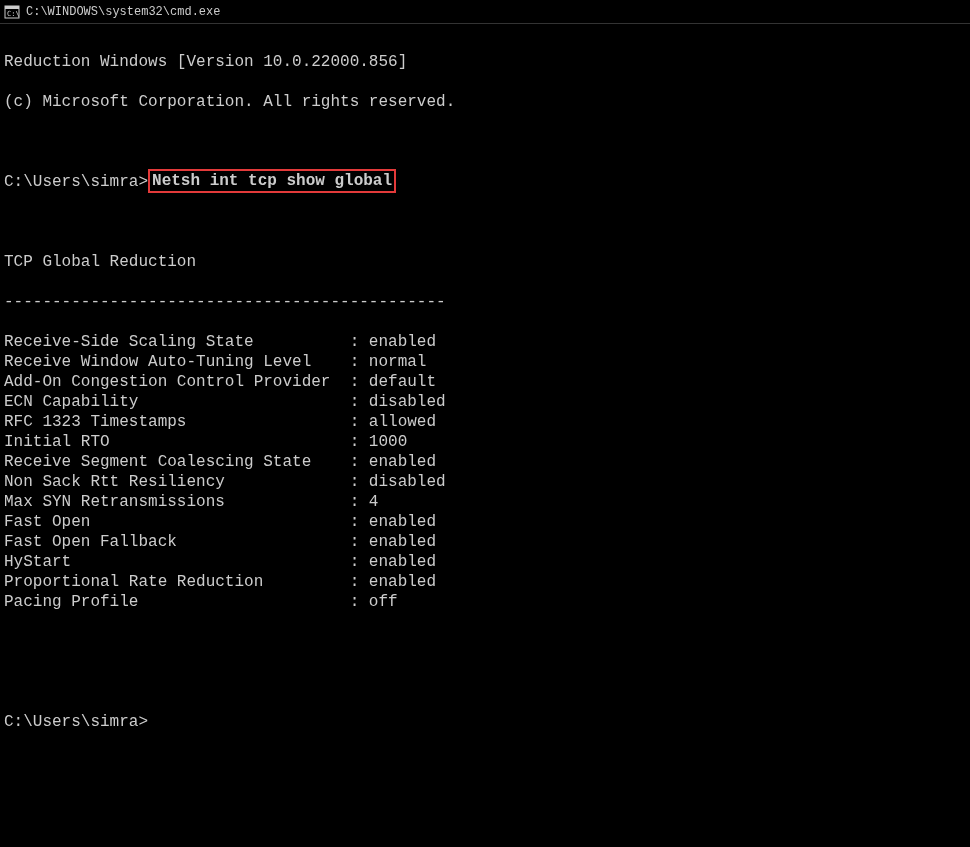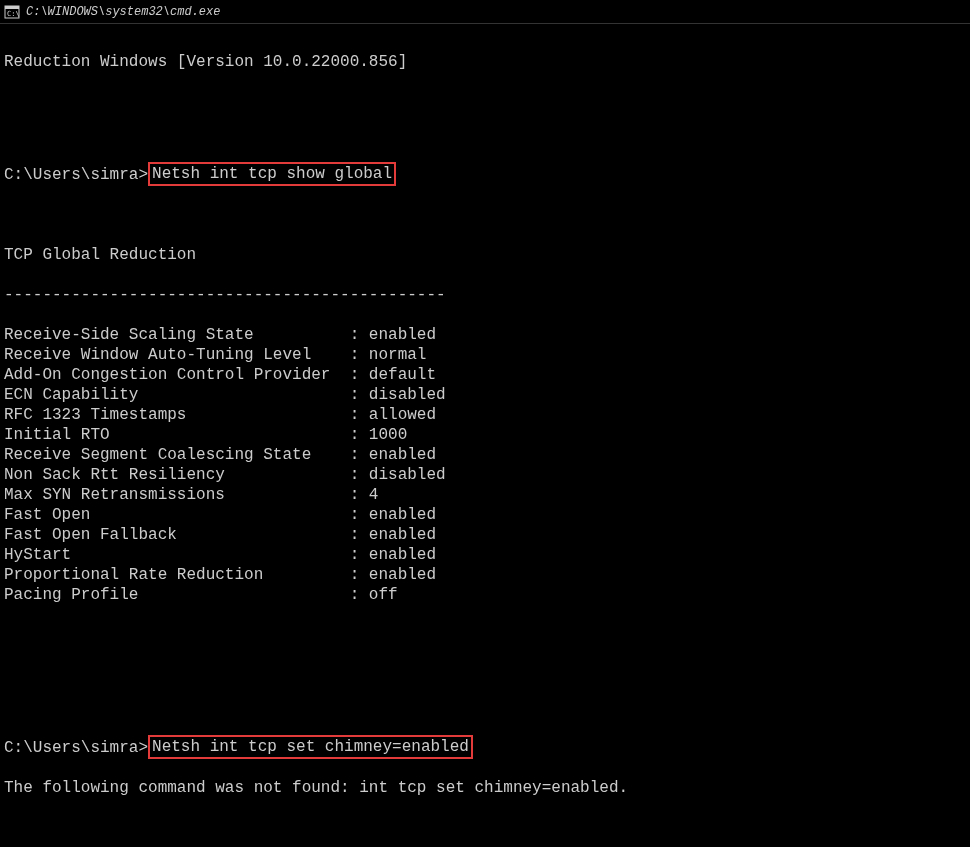--- a/index.html
+++ b/index.html
@@ -32,42 +32,41 @@
       align-items: center;
       justify-content: center;
     }
     .titlebar-icon svg {
       width: 16px;
       height: 16px;
     }
     .titlebar-text {
       font-size: 12px;
       color: #ccc;
-      font-style: italic;
     }
     .terminal {
       padding: 8px 4px 4px 4px;
       line-height: 20px;
       white-space: pre;
     }
     .line {
       display: block;
       min-height: 20px;
     }
     .prompt-line {
       display: flex;
       align-items: flex-start;
-      margin-top: 33px;
     }
     .highlight {
       border: 2px solid #e33a3a;
       display: inline-block;
       padding: 0 2px;
       margin: -3px 0;
       line-height: 20px;
+      font-weight: bold;
     }
     .param-line {
       display: block;
     }
   </style>
 </head>
 <body>
 
 <div class="titlebar">
   <span class="titlebar-icon">
@@ -75,30 +74,30 @@
       <rect x="1" y="2" width="14" height="12" fill="none" stroke="#ccc" stroke-width="1"></rect>
       <rect x="1" y="2" width="14" height="3" fill="#ccc"></rect>
       <text x="3" y="12" font-size="7" fill="#ccc" font-family="monospace">C:\</text>
     </svg>
   </span>
   <span class="titlebar-text">C:\WINDOWS\system32\cmd.exe</span>
 </div>
 
 <div class="terminal">
 <span class="line">Reduction Windows [Version 10.0.22000.856]</span>
+<span class="line">(c) Microsoft Corporation. All rights reserved.</span>
 <span class="line"> </span>
 <span class="prompt-line"><span>C:\Users\simra&gt;</span><span class="highlight">Netsh int tcp show global</span></span>
 <span class="line"> </span>
 <span class="line">TCP Global Reduction</span>
 <span class="line">----------------------------------------------</span>
 <div id="params-list"><span class="line param-line"><span>Receive-Side Scaling State          : </span><span>enabled</span></span><span class="line param-line"><span>Receive Window Auto-Tuning Level    : </span><span>normal</span></span><span class="line param-line"><span>Add-On Congestion Control Provider  : </span><span>default</span></span><span class="line param-line"><span>ECN Capability                      : </span><span>disabled</span></span><span class="line param-line"><span>RFC 1323 Timestamps                 : </span><span>allowed</span></span><span class="line param-line"><span>Initial RTO                         : </span><span>1000</span></span><span class="line param-line"><span>Receive Segment Coalescing State    : </span><span>enabled</span></span><span class="line param-line"><span>Non Sack Rtt Resiliency             : </span><span>disabled</span></span><span class="line param-line"><span>Max SYN Retransmissions             : </span><span>4</span></span><span class="line param-line"><span>Fast Open                           : </span><span>enabled</span></span><span class="line param-line"><span>Fast Open Fallback                  : </span><span>enabled</span></span><span class="line param-line"><span>HyStart                             : </span><span>enabled</span></span><span class="line param-line"><span>Proportional Rate Reduction         : </span><span>enabled</span></span><span class="line param-line"><span>Pacing Profile                      : </span><span>off</span></span></div>
 <span class="line"> </span>
 <span class="line"> </span>
-<span class="prompt-line"><span>C:\Users\simra&gt;</span><span class="highlight">Netsh int tcp set chimney=enabled</span></span>
-<span class="line">The following command was not found: int tcp set chimney=enabled.</span>
+<span class="prompt-line"><span>C:\Users\simra&gt;</span></span>
 <span class="line"> </span>
 
 
 
 
 
 
 
 
 

